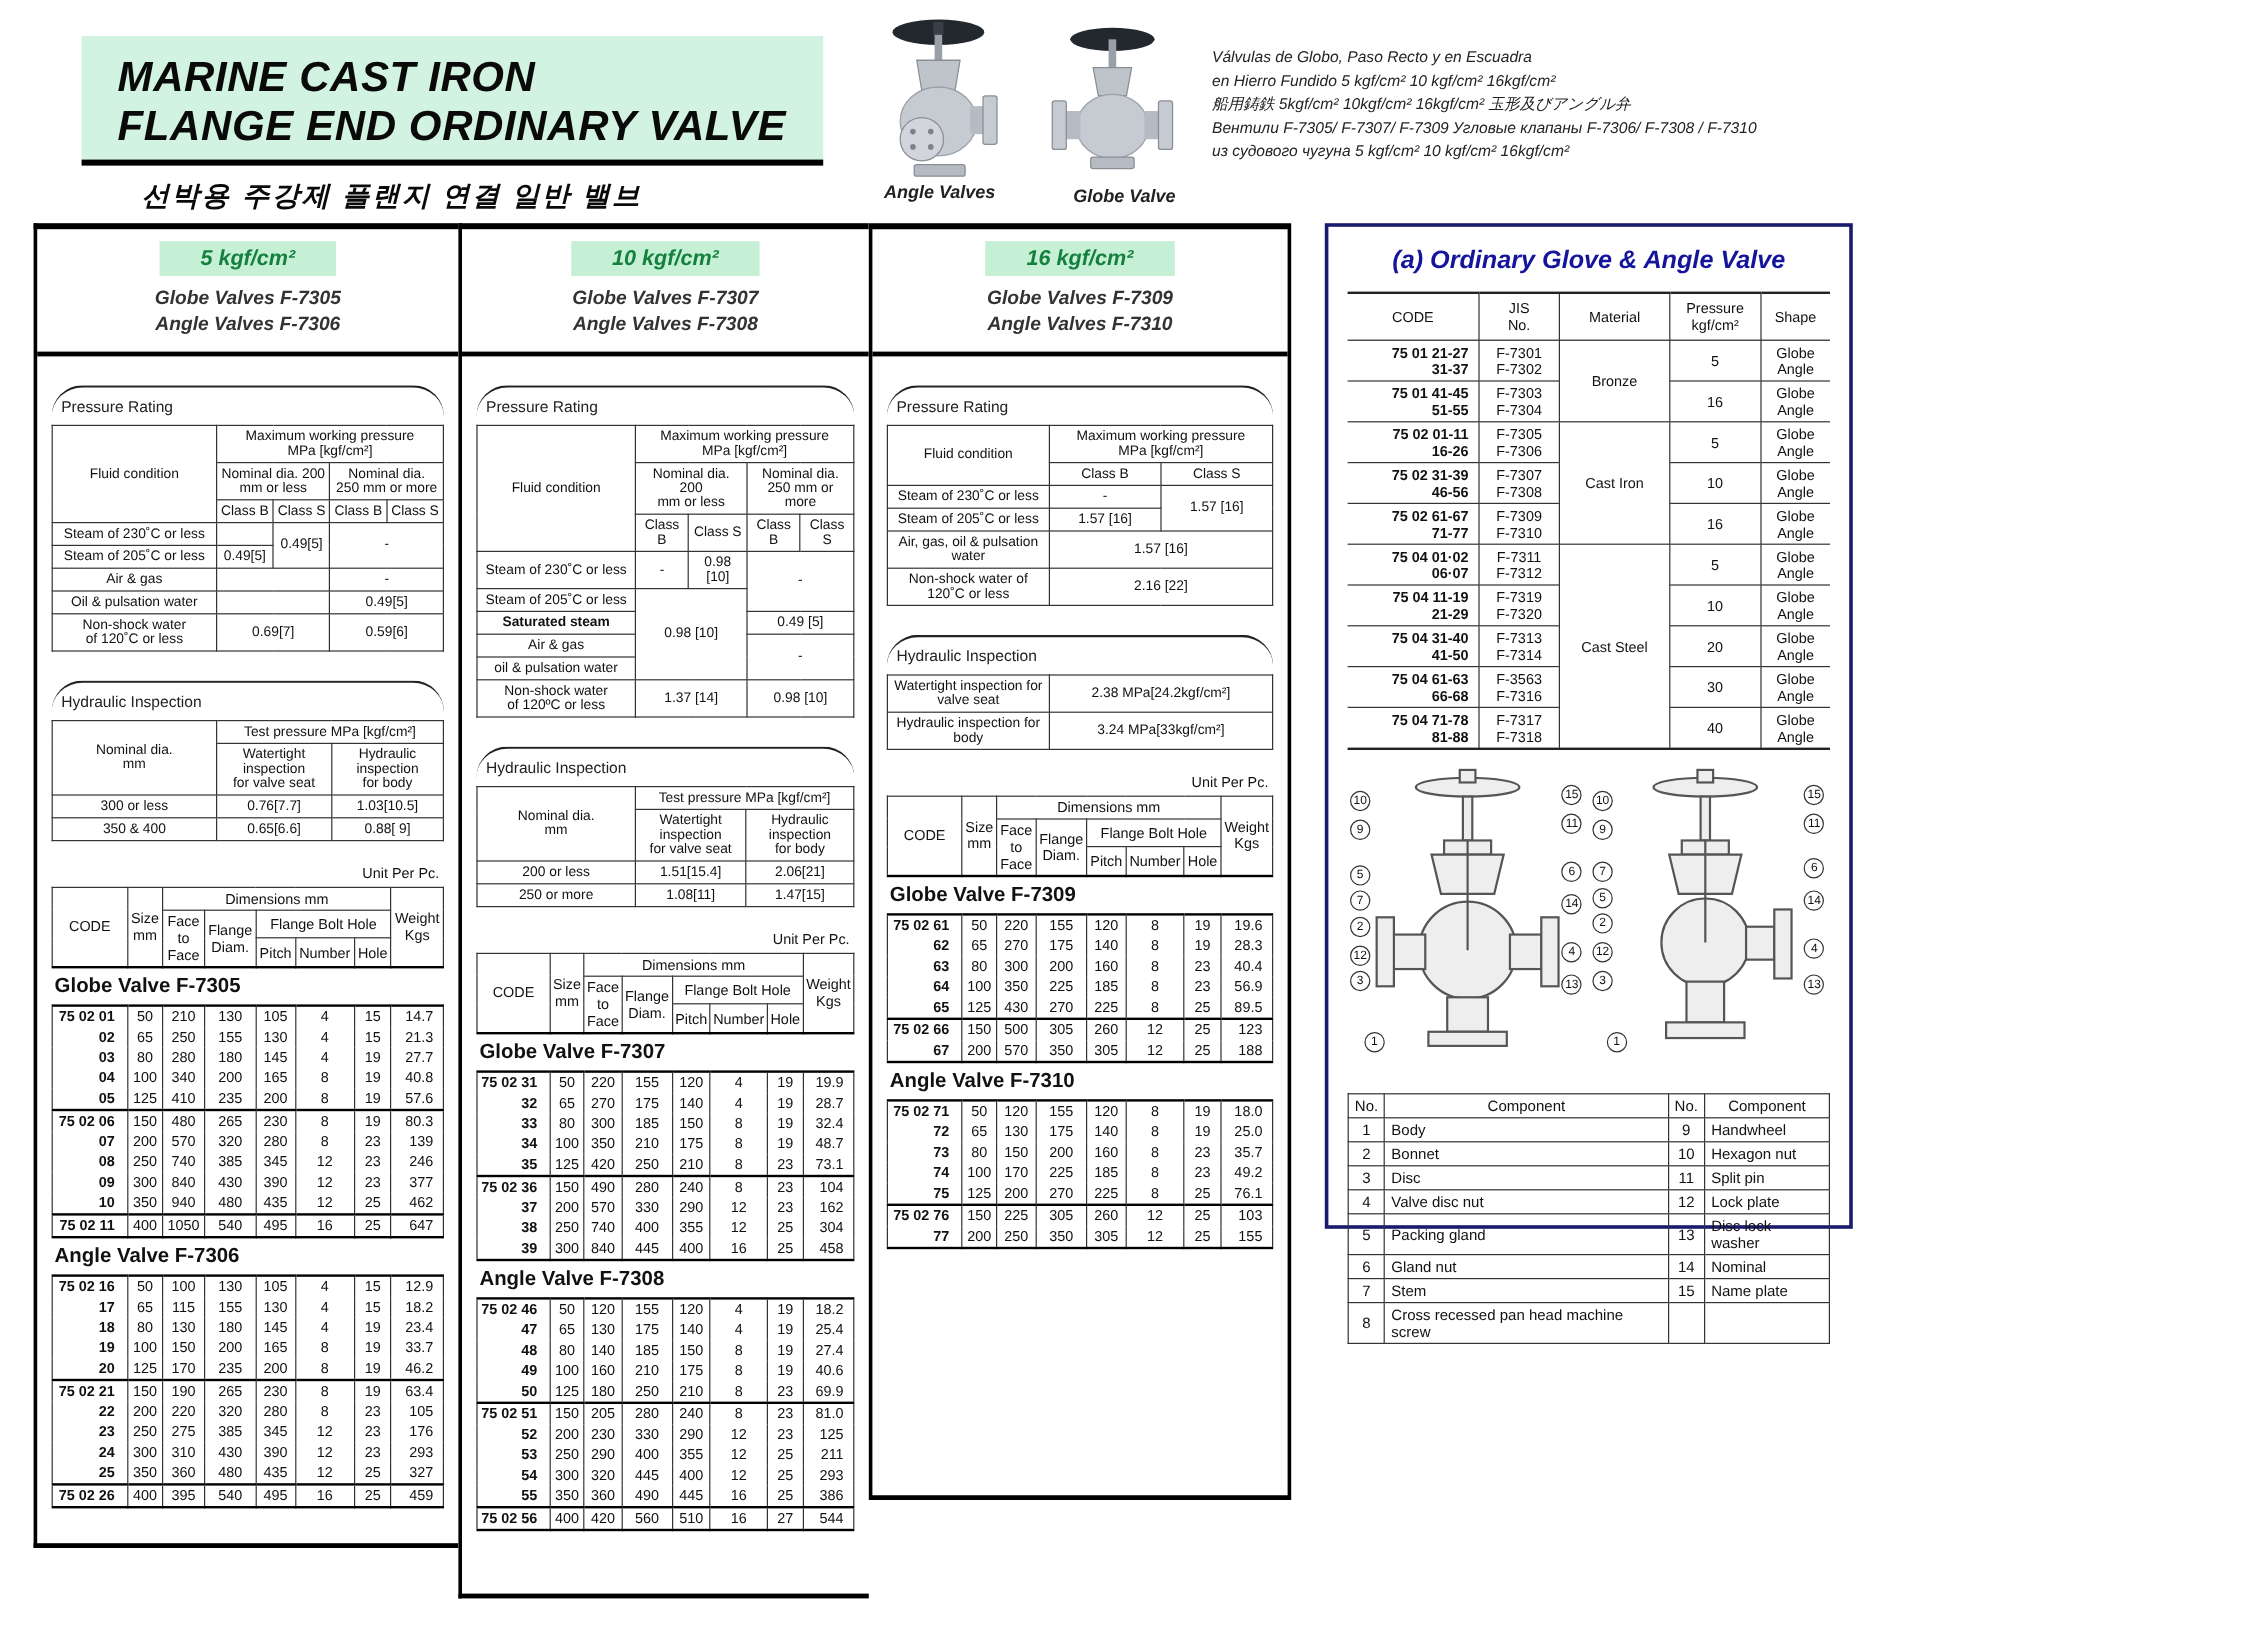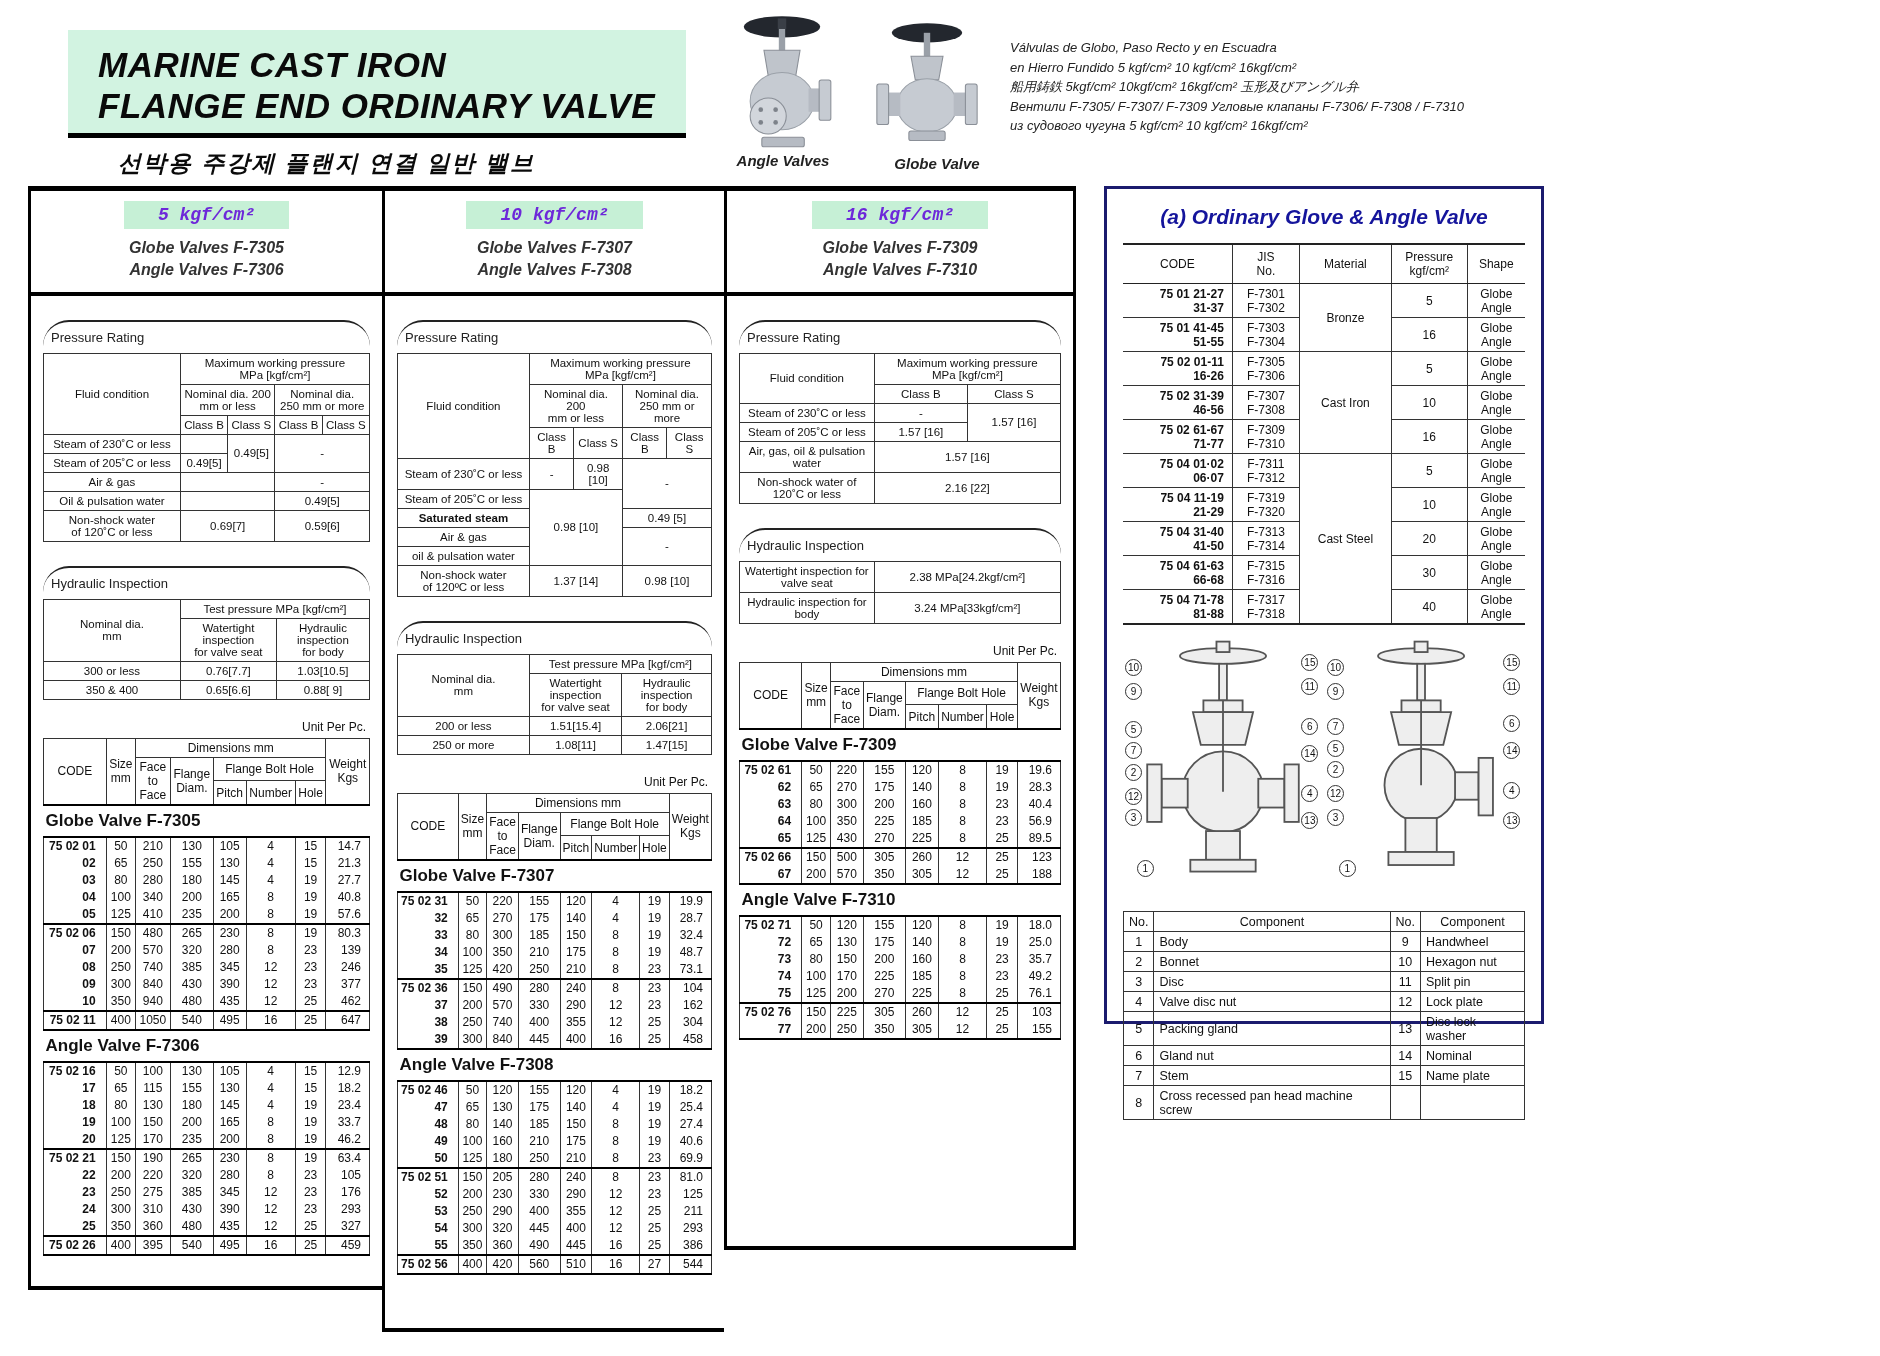--- a/index.html
+++ b/index.html
@@ -21,21 +21,21 @@
   
   .cols { position:absolute; left:28px; top:186px; display:flex; align-items:flex-start; }
   .col { border-left:3px solid #000; border-top:5px solid #000; border-bottom:4px solid #000;
          padding:0 12px 14px 12px; background:#fff; }
   .col:last-child { border-right:3px solid #000; }
   .col1 { width:354px; min-height:1104px; }
   .col2 { width:342px; min-height:1146px; }
   .col3 { width:352px; min-height:1064px; }
 
   .col-header { text-align:center; padding:10px 0 10px; border-bottom:4px solid #000; margin:0 -12px; }
-  .badge { display:inline-block; background:#c6f0d6; font-size:18px; font-weight:bold; font-style:italic; padding:4px 34px; color:#6d28d9;font-family:Liberation Mono, monospace; }
+  .badge { display:inline-block; background:#c6f0d6; font-size:18px; font-weight:bold; font-style:italic; padding:4px 34px; color:#15803d; }
   .valve-lines { margin-top:8px; font-size:16px; font-weight:bold; font-style:italic; color:#333; line-height:1.4; white-space:pre-line; }
 
   .section { margin-top:24px; border-top:2px solid #222; padding-top:6px;border-radius:26px; }
   .sec-title { font-size:13px; color:#222; margin:2px 0 8px 8px; }
 
   table.grid { border-collapse:collapse; width:100%; font-size:11.5px; color:#111; }
   table.grid th, table.grid td { border:1px solid #333; padding:3px 3px; text-align:center; white-space:pre-line; font-weight:normal; }
   table.grid td.b { font-weight:bold; }
   table.grid td:first-child { width:42%; }
 
@@ -1134,21 +1134,21 @@
 41-50</td>
               <td>F-7313
 F-7314</td>
               <td>20</td>
               <td>Globe
 Angle</td>
             </tr>
             <tr>
               <td class="code">75 04 61-63
 66-68</td>
-              <td>F-7315
+              <td>F-3563
 F-7316</td>
               <td>30</td>
               <td>Globe
 Angle</td>
             </tr>
             <tr>
               <td class="code">75 04 71-78
 81-88</td>
               <td>F-7317
 F-7318</td>

